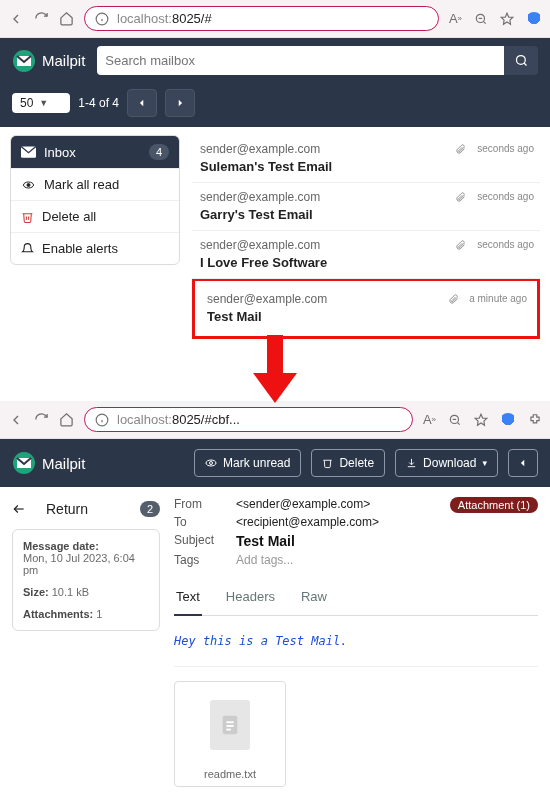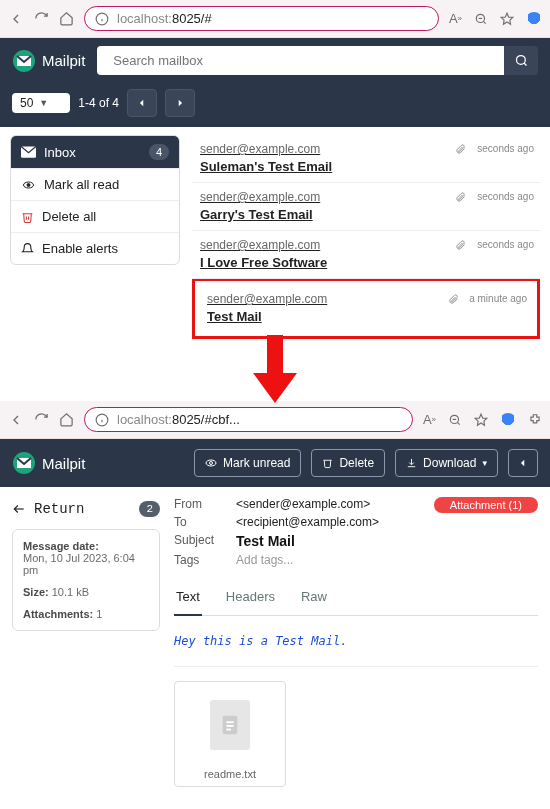--- a/index.html
+++ b/index.html
@@ -12,67 +12,67 @@
   .url-main { color:#222; font-weight:500;}
   .chrome-icon { color:#6f6f6f; display:flex; align-items:center; cursor:pointer;}
   .browser-bar .tail-icons { display:flex; gap:12px; align-items:center;}
   .chat-ic { width:16px; height:14px; background: radial-gradient(circle at 50% 40%, #3b82f6 55%, transparent 56%); border-radius:50% 50% 50% 10%; }
   
   
   .app-header { background:#2b3648; color:#fff; display:flex; align-items:center; padding:8px 12px; gap:12px; }
   .logo { display:flex; align-items:center; gap:6px; font-size:15px; }
   .logo-mark { width:24px; height:24px; }
   .search-wrap { flex:1; display:flex; }
-  .search-input { flex:1; border:none; border-radius:4px 0 0 4px; padding:7px 16px; font-size:13px; }
+  .search-input { flex:1; border:none; border-radius:4px 0 0 4px; padding:7px 8px; font-size:13px; }
   .search-btn { background:#3b4559; border:none; border-radius:0 4px 4px 0; width:34px; display:flex; align-items:center; justify-content:center; color:#fff; cursor:pointer;}
   
   
   .pagination-row { background:#2b3648; display:flex; align-items:center; padding:6px 12px 10px; gap:8px; color:#fff; }
   .size-select { background:#fff; color:#222; border-radius:4px; padding:3px 22px 3px 8px; position:relative; font-size:12px; display:flex; align-items:center; gap:6px;}
   .chev { font-size:9px; color:#555;}
   .count { font-size:12px;}
   .pg-btn { width:30px; height:28px; background:#3b4559; border:1px solid #4a5568; border-radius:4px; display:flex; align-items:center; justify-content:center; cursor:pointer; color:#fff;}
   
   
   .content-area { display:flex; gap:12px; padding:8px 10px 0 10px; }
   .sidebar { width:170px; border:1px solid #dcdcdc; border-radius:6px; overflow:hidden; background:#fff; align-self:flex-start;}
   .side-item { display:flex; align-items:center; gap:8px; padding:8px 10px; border-bottom:1px solid #eee; font-size:13px; cursor:pointer;}
   .side-item:last-child{border-bottom:none;}
   .side-item.active { background:#2b3648; color:#fff; }
   .badge { margin-left:auto; background:#4a5568; color:#fff; border-radius:10px; padding:0 7px; font-size:11px; line-height:16px;}
   .side-item svg { flex-shrink:0; }
   .red { color:#d63a3a; }
   
-  .messages { flex:1; position:relative;text-decoration:underline; }
+  .messages { flex:1; position:relative; }
   .msg { padding:7px 8px 8px; border-bottom:1px solid #eee; position:relative;}
   .msg .sender { color:#676767; font-size:12px;}
   .msg .subj { font-weight:600; font-size:13px; margin-top:3px;}
   .msg .time { position:absolute; right:6px; top:8px; color:#888; font-size:10px;}
   .msg .clip { position:absolute; right:74px; top:7px; color:#888;}
   .highlight-box { border:3px solid #e11; padding:4px 4px; margin-top:-1px;}
   
   
   .arrow-wrap { display:flex; justify-content:center; margin: -4px 0 -4px 0;}
   
   
   .second-chrome { margin-top:0;justify-content:center;}
   .app-header2 { background:#2b3648; color:#fff; display:flex; align-items:center; padding:10px 12px; gap:10px; }
   .hbtn { background:transparent; border:1px solid #8c97ab; color:#fff; border-radius:4px; padding:6px 10px; font-size:12px; display:flex; align-items:center; gap:6px; cursor:pointer;}
   .hbtn .caret{font-size:9px;}
   
   .detail-area { display:flex; gap:14px; padding:10px 12px 20px 12px;}
   .left-col { width:148px; }
-  .return-row { display:flex; align-items:center; gap:8px; padding:4px 0 12px 0; font-size:14px;font-family:Liberation Mono, monospace;}
+  .return-row { display:flex; align-items:center; gap:20px; padding:4px 0 12px 0; font-size:14px;}
   .return-row .cnt { margin-left:auto; background:#555e6b; color:#fff; border-radius:10px; padding:0 7px; font-size:11px; line-height:16px;}
   .meta-box { border:1px solid #dcdcdc; border-radius:6px; padding:10px; font-size:11px; color:#6a6a6a;}
   .meta-box .lbl { font-weight:600; color:#4a4a4a; }
   .meta-box div { margin-bottom:10px; }
   
   .right-col { flex:1; position:relative;}
-  .att-badge { position:absolute; right:0; top:0; background:#ef4444; color:#fff; font-size:11px; border-radius:10px; padding:2px 16px;}
+  .att-badge { position:absolute; right:0; top:0; background:#7f1d1d; color:#fff; font-size:11px; border-radius:10px; padding:2px 8px;}
   .hdr-kv { display:flex; gap:10px; font-size:12px; margin-bottom:4px;}
   .hdr-kv .k { width:52px; color:#5a5a5a;}
   .hdr-kv .v.strong { font-weight:700; font-size:14px; color:#111;}
   .hdr-kv .v.muted { color:#999;}
   
   .tabs { display:flex; gap:22px; border-bottom:1px solid #ddd; margin-top:14px;}
   .tab { padding:8px 2px 10px; color:#677; cursor:pointer; font-size:13px;}
   .tab.active { border-bottom:2px solid #2b3648; color:#222; margin-bottom:-1px;}
   
   .body-text { font-family: ui-monospace, Menlo, Consolas, monospace; font-size:12px; color:#1d4ed8; padding:18px 0;font-style:italic;}

